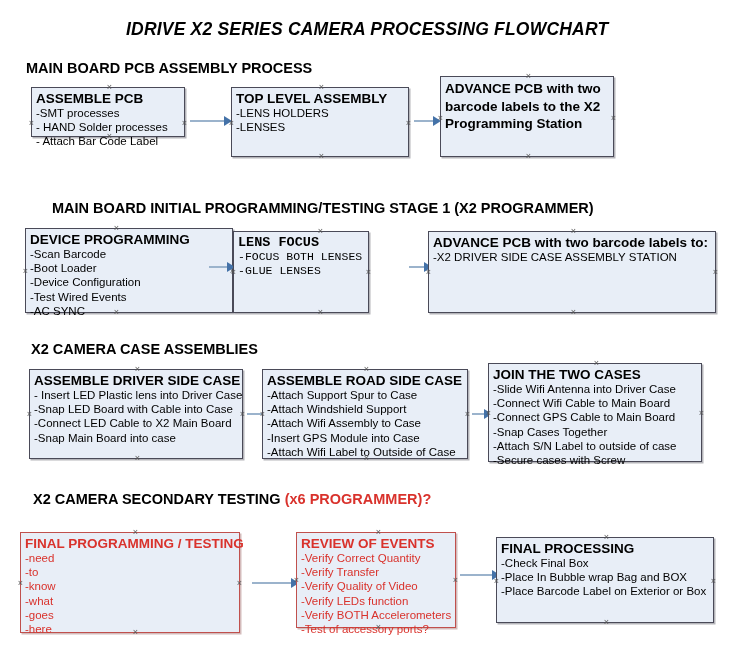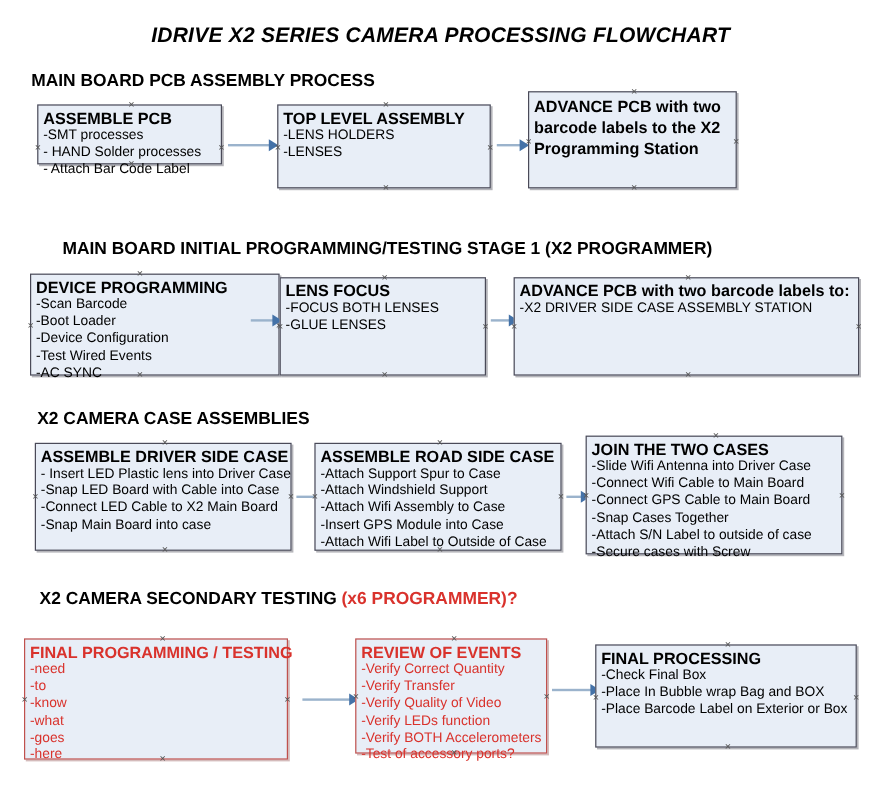--- a/index.html
+++ b/index.html
@@ -189,21 +189,21 @@
     </div>
     <span class="handle" style="left:87px; top:-4px;"></span>
     <span class="handle" style="left:87px; bottom:-4px;"></span>
     <span class="handle" style="left:-4px; top:39px;"></span>
     <span class="handle" style="right:-4px; top:39px;"></span>
   </div>
 
   <div class="conn" style="left:209px; top:266px; width:21px;"></div>
   <div class="arrowhead" style="left:227px; top:262px;"></div>
 
-  <div class="box" style="left:233px; top:231px; width:172px; height:82px;">
+  <div class="box" style="left:233px; top:231px; width:136px; height:82px;font-family:Liberation Mono, monospace;">
     <div class="box-inner">
       <div class="box-title">LENS FOCUS</div>
       <ul class="box-lines">
         <li>-FOCUS BOTH LENSES</li>
         <li>-GLUE LENSES</li>
       </ul>
     </div>
     <span class="handle" style="left:83px; top:-4px;"></span>
     <span class="handle" style="left:83px; bottom:-4px;"></span>
     <span class="handle" style="left:-4px; top:37px;"></span>

